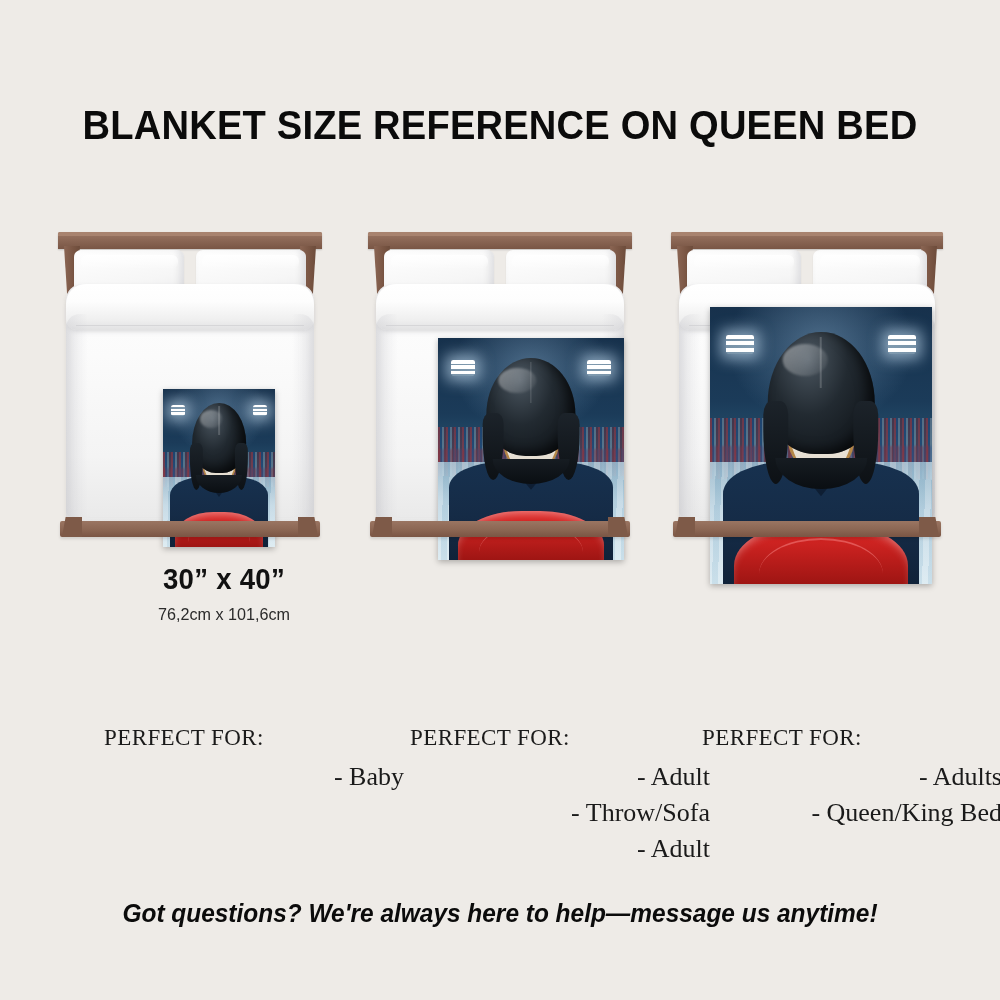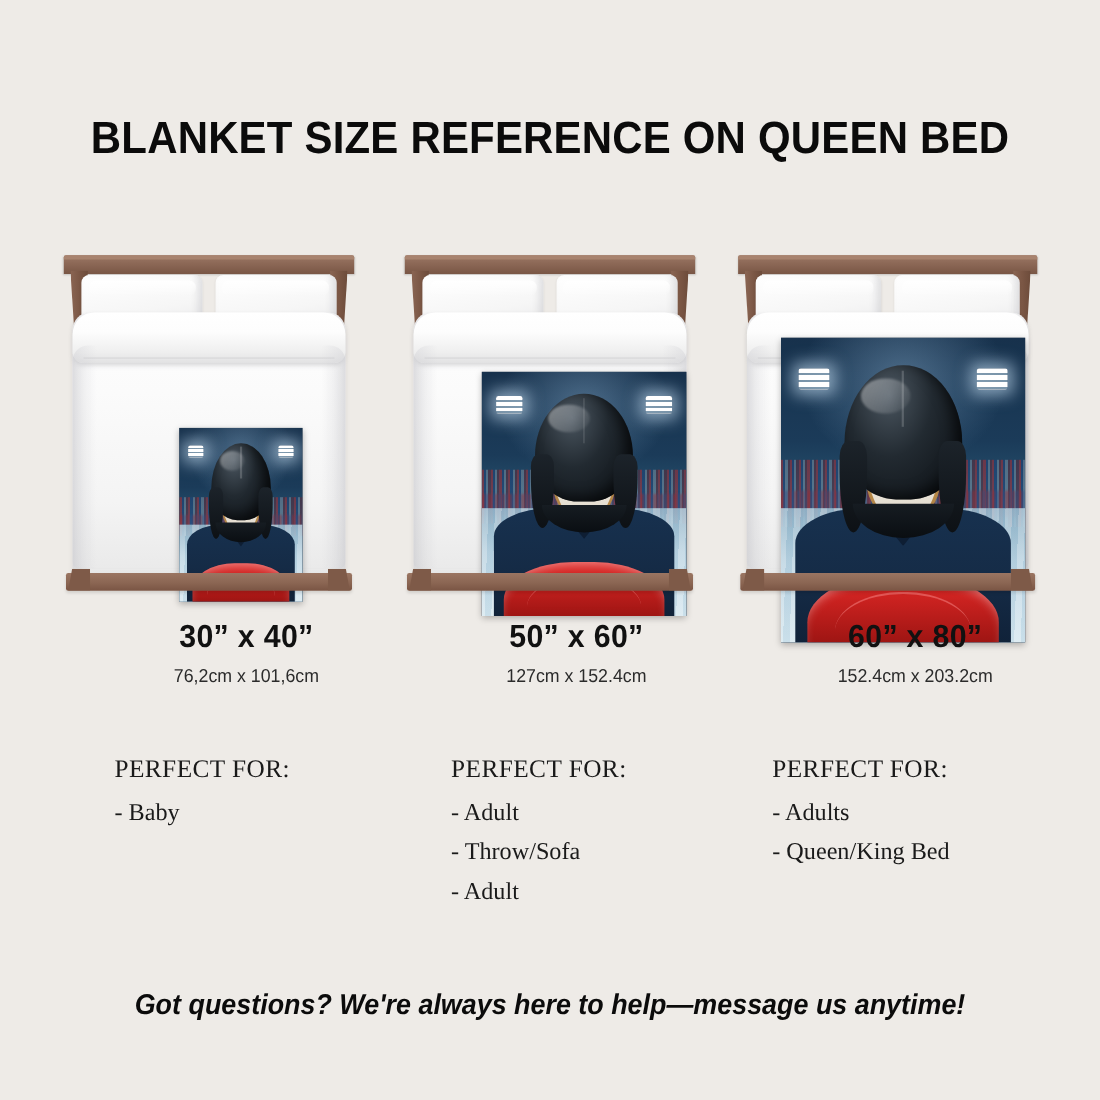--- a/index.html
+++ b/index.html
@@ -472,25 +472,27 @@
     font-family: "Liberation Serif", "DejaVu Serif", serif;
     color: #1A1A1A;
   }
   #list-col-0 { left: 104px; }
   #list-col-1 { left: 410px; }
   #list-col-2 { left: 702px; }
   .list-head {
     font-size: 23px;
     letter-spacing: 0.4px;
     margin-bottom: 8px;
+    margin-top: 39px;
   }
   .list-item {
-    font-size: 22px;
+    font-size: 26px;
     line-height: 36px;
     white-space: nowrap;
+    text-align: right;
   }
 
   
   .footer {
     position: absolute;
     top: 898px;
     left: 0;
     width: 1000px;
     text-align: center;
     font-family: "Liberation Sans Narrow", "Liberation Sans", sans-serif;
@@ -672,28 +674,20 @@
       <div class="fb-foot left"></div>
       <div class="fb-foot right"></div>
     </div>
   </div>
 </div>
 
 <div class="captions">
   <div class="cap-col" id="cap-col-0">
     <div class="cap-in">30” x 40”</div>
     <div class="cap-cm">76,2cm x 101,6cm</div>
-  </div>
-  <div class="cap-col" id="cap-col-1">
-    <div class="cap-in">50” x 60”</div>
-    <div class="cap-cm">127cm x 152.4cm</div>
-  </div>
-  <div class="cap-col" id="cap-col-2">
-    <div class="cap-in">60” x 80”</div>
-    <div class="cap-cm">152.4cm x 203.2cm</div>
   </div>
 </div>
 
 <div class="lists">
   <div class="list-col" id="list-col-0">
     <div class="list-head">PERFECT FOR:</div>
     <div class="list-item">- Baby</div>
   </div>
   <div class="list-col" id="list-col-1">
     <div class="list-head">PERFECT FOR:</div>

